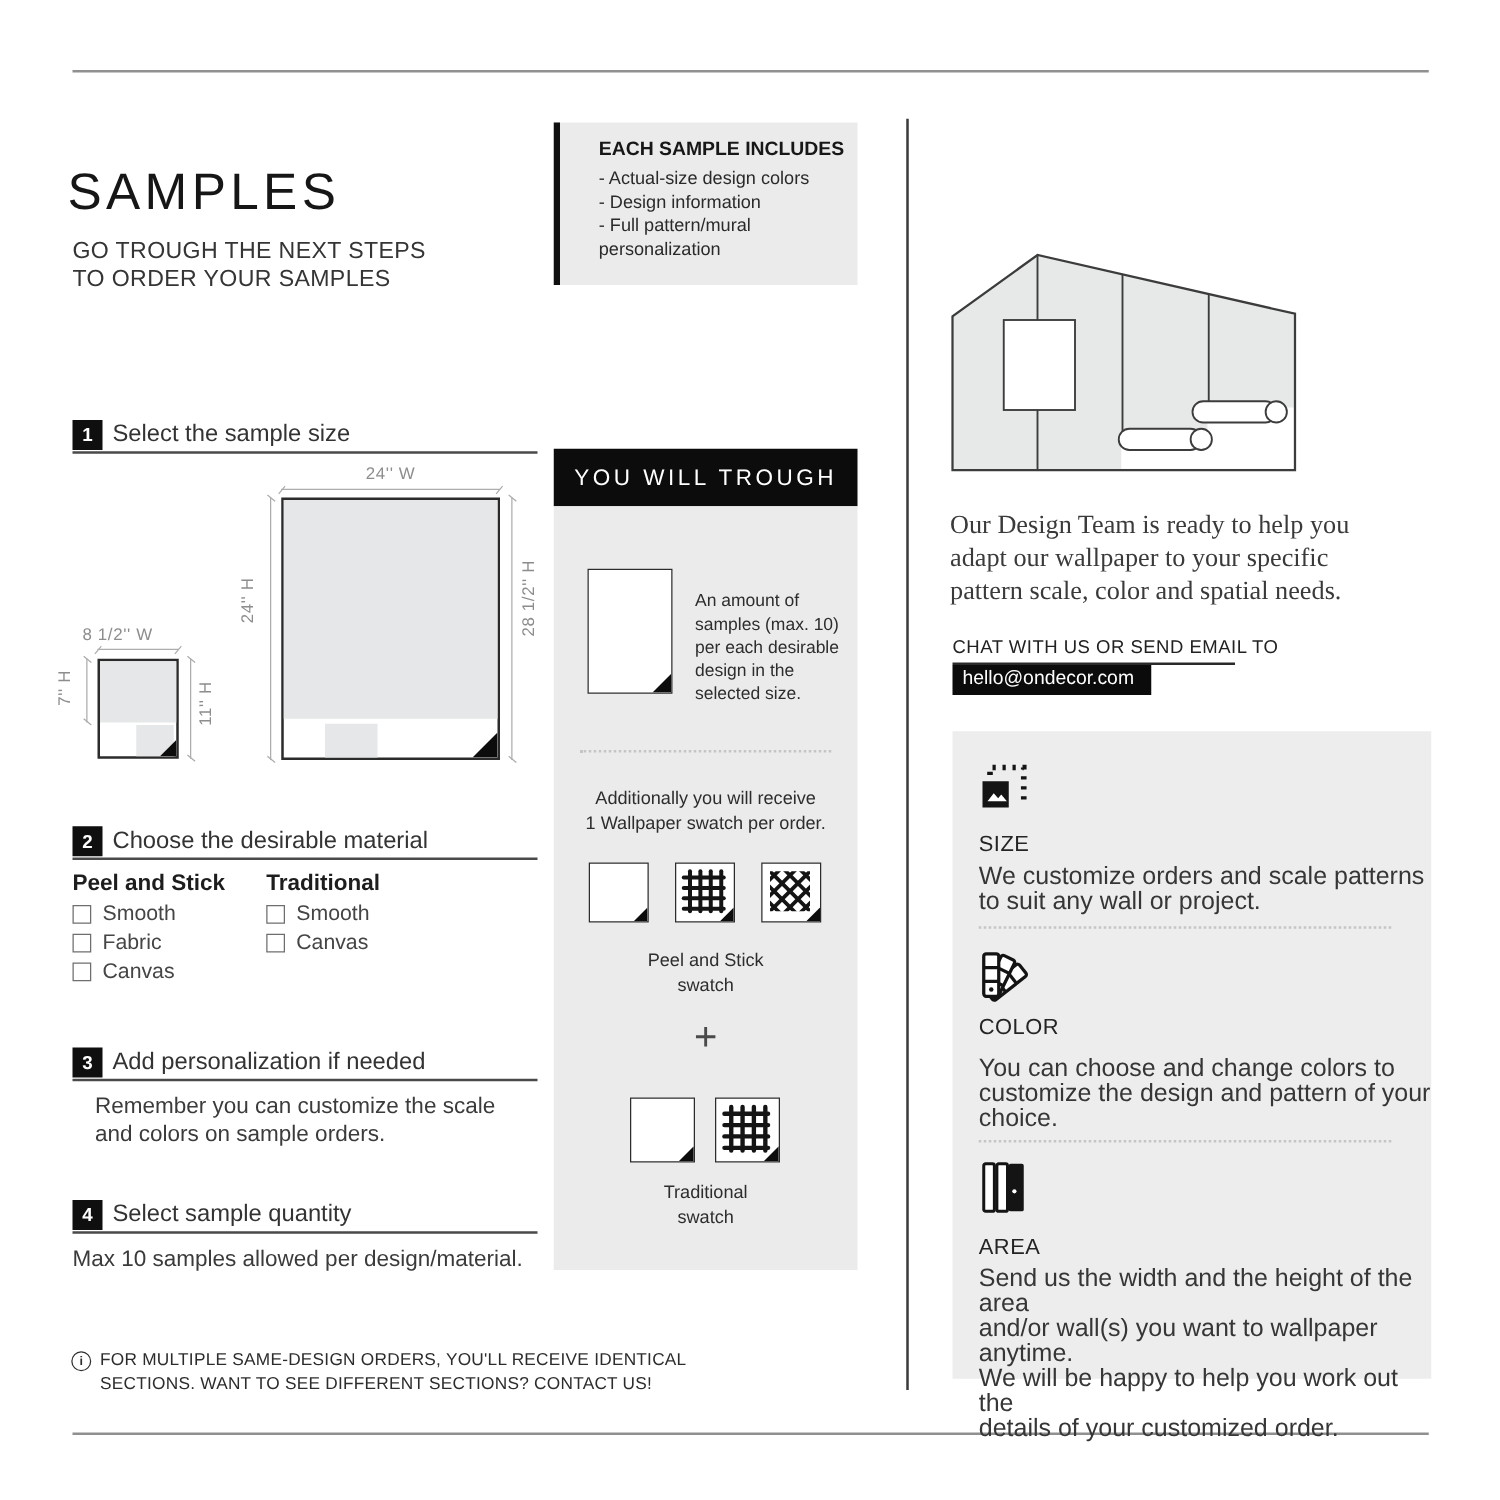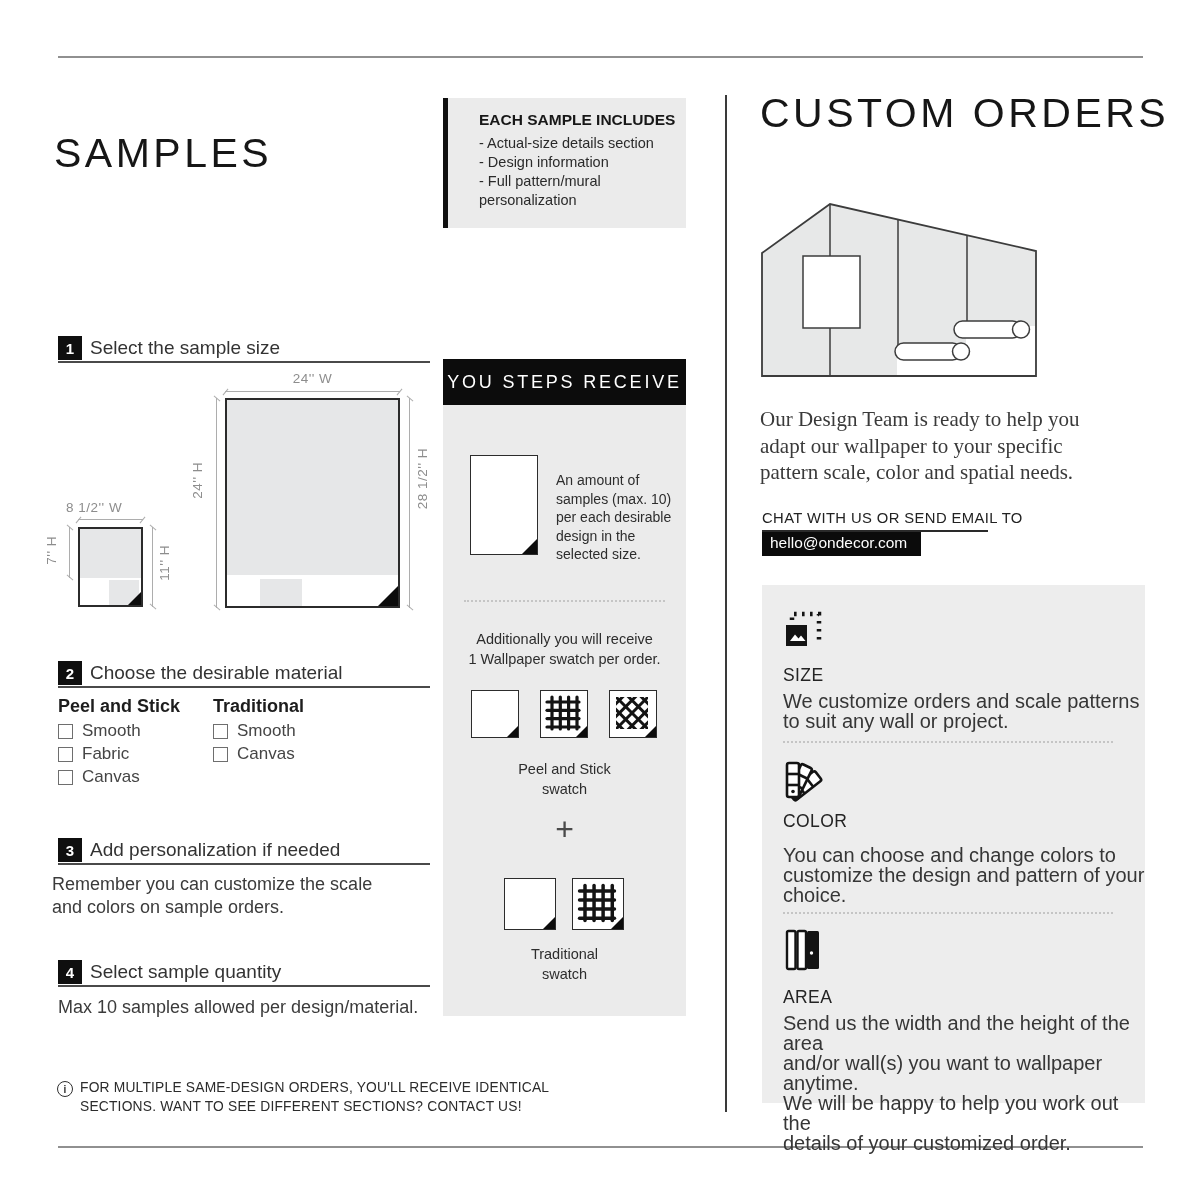--- a/index.html
+++ b/index.html
@@ -33,20 +33,22 @@
 </head>
 <body>
 
 <div class="page">
 
   <div class="abs" style="left:58px;top:56px;width:1085px;height:2px;background:#909090;"></div>
   <div class="abs" style="left:58px;top:1146px;width:1085px;height:2px;background:#909090;"></div>
   <div class="abs" style="left:725px;top:95px;width:2px;height:1017px;background:#3a3a3a;"></div>
 
   <div class="abs bigtitle" style="left:54px;top:90px;margin-top:40px;">SAMPLES</div>
+  <div class="abs preline" style="left:58px;top:188px;font-size:18.5px;line-height:23px;letter-spacing:0.3px;color:#353535;">GO TROUGH THE NEXT STEPS
+TO ORDER YOUR SAMPLES</div>
 
   <div class="abs numbox" style="left:58px;top:336px;">1</div>
   <div class="abs steplabel" style="left:90px;top:336px;">Select the sample size</div>
   <div class="abs stepline" style="left:58px;top:361px;width:372px;"></div>
 
   <div class="abs dimlab" style="left:225px;top:371px;width:175px;text-align:center;">24'' W</div>
   <div class="abs dimh" style="left:225px;top:391px;width:175px;"></div>
   <div class="abs dimv" style="left:216px;top:398px;height:210px;"></div>
   <div class="abs dimv" style="left:409px;top:398px;height:210px;"></div>
   <div class="abs vlab" style="left:190px;top:462px;">24'' H</div>
@@ -97,43 +99,43 @@
     <span>Smooth</span>
   </div>
   <div class="abs optrow" style="left:213px;top:744px;">
     <span class="cb"></span>
     <span>Canvas</span>
   </div>
 
   <div class="abs numbox" style="left:58px;top:838px;">3</div>
   <div class="abs steplabel" style="left:90px;top:838px;">Add personalization if needed</div>
   <div class="abs stepline" style="left:58px;top:863px;width:372px;"></div>
-  <div class="abs preline" style="left:52px;top:873px;font-size:18px;line-height:23px;color:#3b3b3b;">Remember you can customize the scale
+  <div class="abs preline" style="left:76px;top:873px;font-size:18px;line-height:23px;color:#3b3b3b;">Remember you can customize the scale
 and colors on sample orders.</div>
 
   <div class="abs numbox" style="left:58px;top:960px;">4</div>
   <div class="abs steplabel" style="left:90px;top:960px;">Select sample quantity</div>
   <div class="abs stepline" style="left:58px;top:985px;width:372px;"></div>
   <div class="abs" style="left:58px;top:997px;font-size:18px;color:#3b3b3b;">Max 10 samples allowed per design/material.</div>
 
   <div class="abs" style="left:57px;top:1081px;width:14px;height:14px;border:1.5px solid #2f2f2f;border-radius:50%;display:flex;align-items:center;justify-content:center;font-size:10px;font-weight:700;color:#2f2f2f;">
       <span>i</span>
     </div>
   <div class="abs preline" style="left:80px;top:1079px;font-size:13.8px;line-height:18.5px;letter-spacing:0.2px;color:#2c2c2c;">FOR MULTIPLE SAME-DESIGN ORDERS, YOU'LL RECEIVE IDENTICAL
 SECTIONS. WANT TO SEE DIFFERENT SECTIONS? CONTACT US!</div>
 
   <div class="abs" style="left:443px;top:98px;width:243px;height:130px;background:#ebebeb;border-left:5px solid #101010;box-sizing:border-box;padding:13px 8px 0 31px;">
     <div style="font-size:15.5px;font-weight:700;color:#171717;margin-bottom:5px;">EACH SAMPLE INCLUDES</div>
-    <div class="preline" style="font-size:14.5px;line-height:19px;color:#2a2a2a;">- Actual-size details section</div>
+    <div class="preline" style="font-size:14.5px;line-height:19px;color:#2a2a2a;">- Actual-size design colors</div>
     <div class="preline" style="font-size:14.5px;line-height:19px;color:#2a2a2a;">- Design information</div>
     <div class="preline" style="font-size:14.5px;line-height:19px;color:#2a2a2a;">- Full pattern/mural
   personalization</div>
   </div>
 
-  <div class="abs" style="left:443px;top:359px;width:243px;height:46px;background:#0c0c0c;color:#ffffff;display:flex;align-items:center;justify-content:center;font-size:18px;letter-spacing:2.8px;">YOU STEPS RECEIVE</div>
+  <div class="abs" style="left:443px;top:359px;width:243px;height:46px;background:#0c0c0c;color:#ffffff;display:flex;align-items:center;justify-content:center;font-size:18px;letter-spacing:2.8px;">YOU WILL TROUGH</div>
 
   <div class="abs" style="left:443px;top:405px;width:243px;height:611px;background:#ebebeb;">
     <div class="abs" style="left:27px;top:50px;width:68px;height:100px;background:#fff;border:1.5px solid #2c2c2c;box-sizing:border-box;">
       <svg class="fold" width="15" height="15" viewBox="0 0 10 10" preserveAspectRatio="none">
           <polygon points="10,0 10,10 0,10"></polygon>
         </svg>
     </div>
     <div class="abs preline" style="left:113px;top:66px;width:125px;font-size:14px;line-height:18.5px;color:#2d2d2d;">An amount of
 samples (max. 10)
 per each desirable
@@ -217,21 +219,20 @@
         </g>
       </svg>
       <svg class="fold" width="12" height="12" viewBox="0 0 10 10" preserveAspectRatio="none">
           <polygon points="10,0 10,10 0,10"></polygon>
         </svg>
     </div>
     <div class="abs preline" style="left:0;top:540px;width:243px;text-align:center;font-size:14.5px;line-height:19.5px;color:#2d2d2d;">Traditional
 swatch</div>
   </div>
 
-  <div class="abs bigtitle" style="left:760px;top:90px;">CUSTOM ORDERS</div>
 
   <svg class="abs" style="left:758px;top:196px;" width="282" height="190" viewBox="0 0 282 190">
     <polygon points="4,180 4,57 72,8 278,55 278,180" fill="#e7e8e8" stroke="none"></polygon>
     <rect x="139" y="152" width="70" height="27" fill="#ffffff"></rect>
     <rect x="208" y="130" width="69" height="49" fill="#ffffff"></rect>
     <g stroke="#3c3c3c" stroke-width="1.5" fill="none">
       <line x1="72" y1="8" x2="72" y2="60"></line>
       <line x1="72" y1="132" x2="72" y2="180"></line>
       <line x1="140" y1="23.5" x2="140" y2="152"></line>
       <line x1="209" y1="39" x2="209" y2="130"></line>

